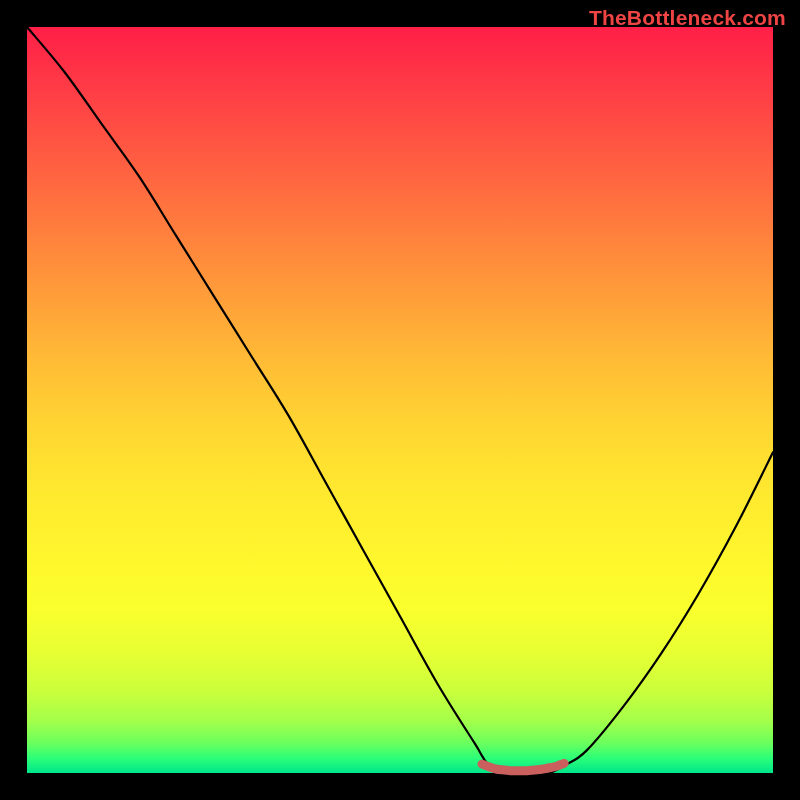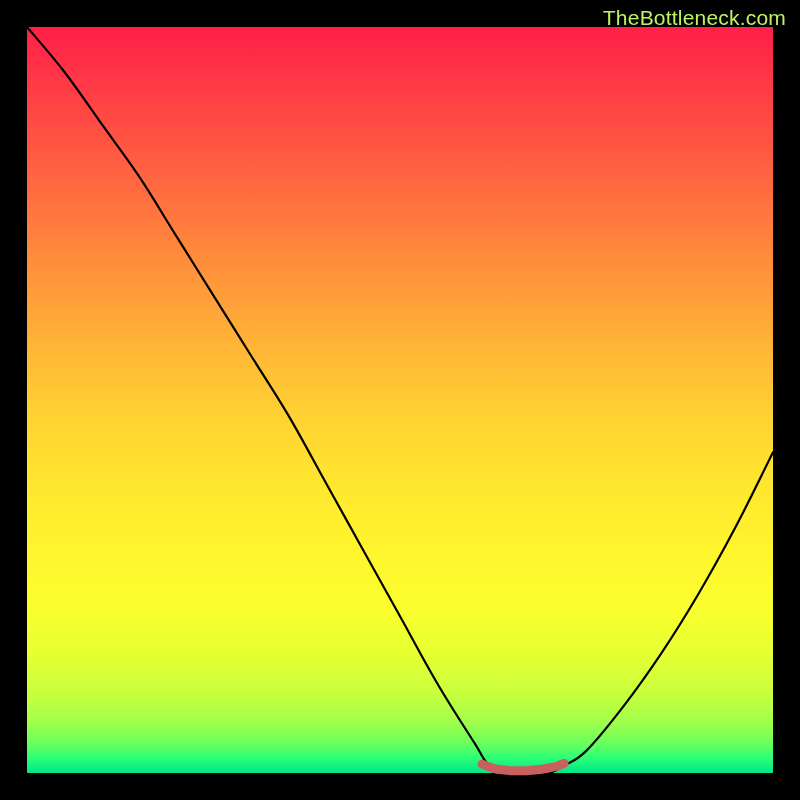--- a/index.html
+++ b/index.html
@@ -39,24 +39,24 @@
       #a4ff4a 93%,
       #6bff5d 96%,
       #2cff78 98%,
       #00e58a 100%
     );
   }
   .watermark {
     position: absolute;
     top: 6px;
     right: 14px;
-    color: #bef264;
+    color: #ef4444;
     font-size: 21px;
     letter-spacing: 0.2px;
-    font-weight: 400;
+    font-weight: 700;
     user-select: none;
   }
   svg.curve {
     position: absolute;
     left: 0;
     top: 0;
     width: 746px;
     height: 746px;
     overflow: visible;
   }

